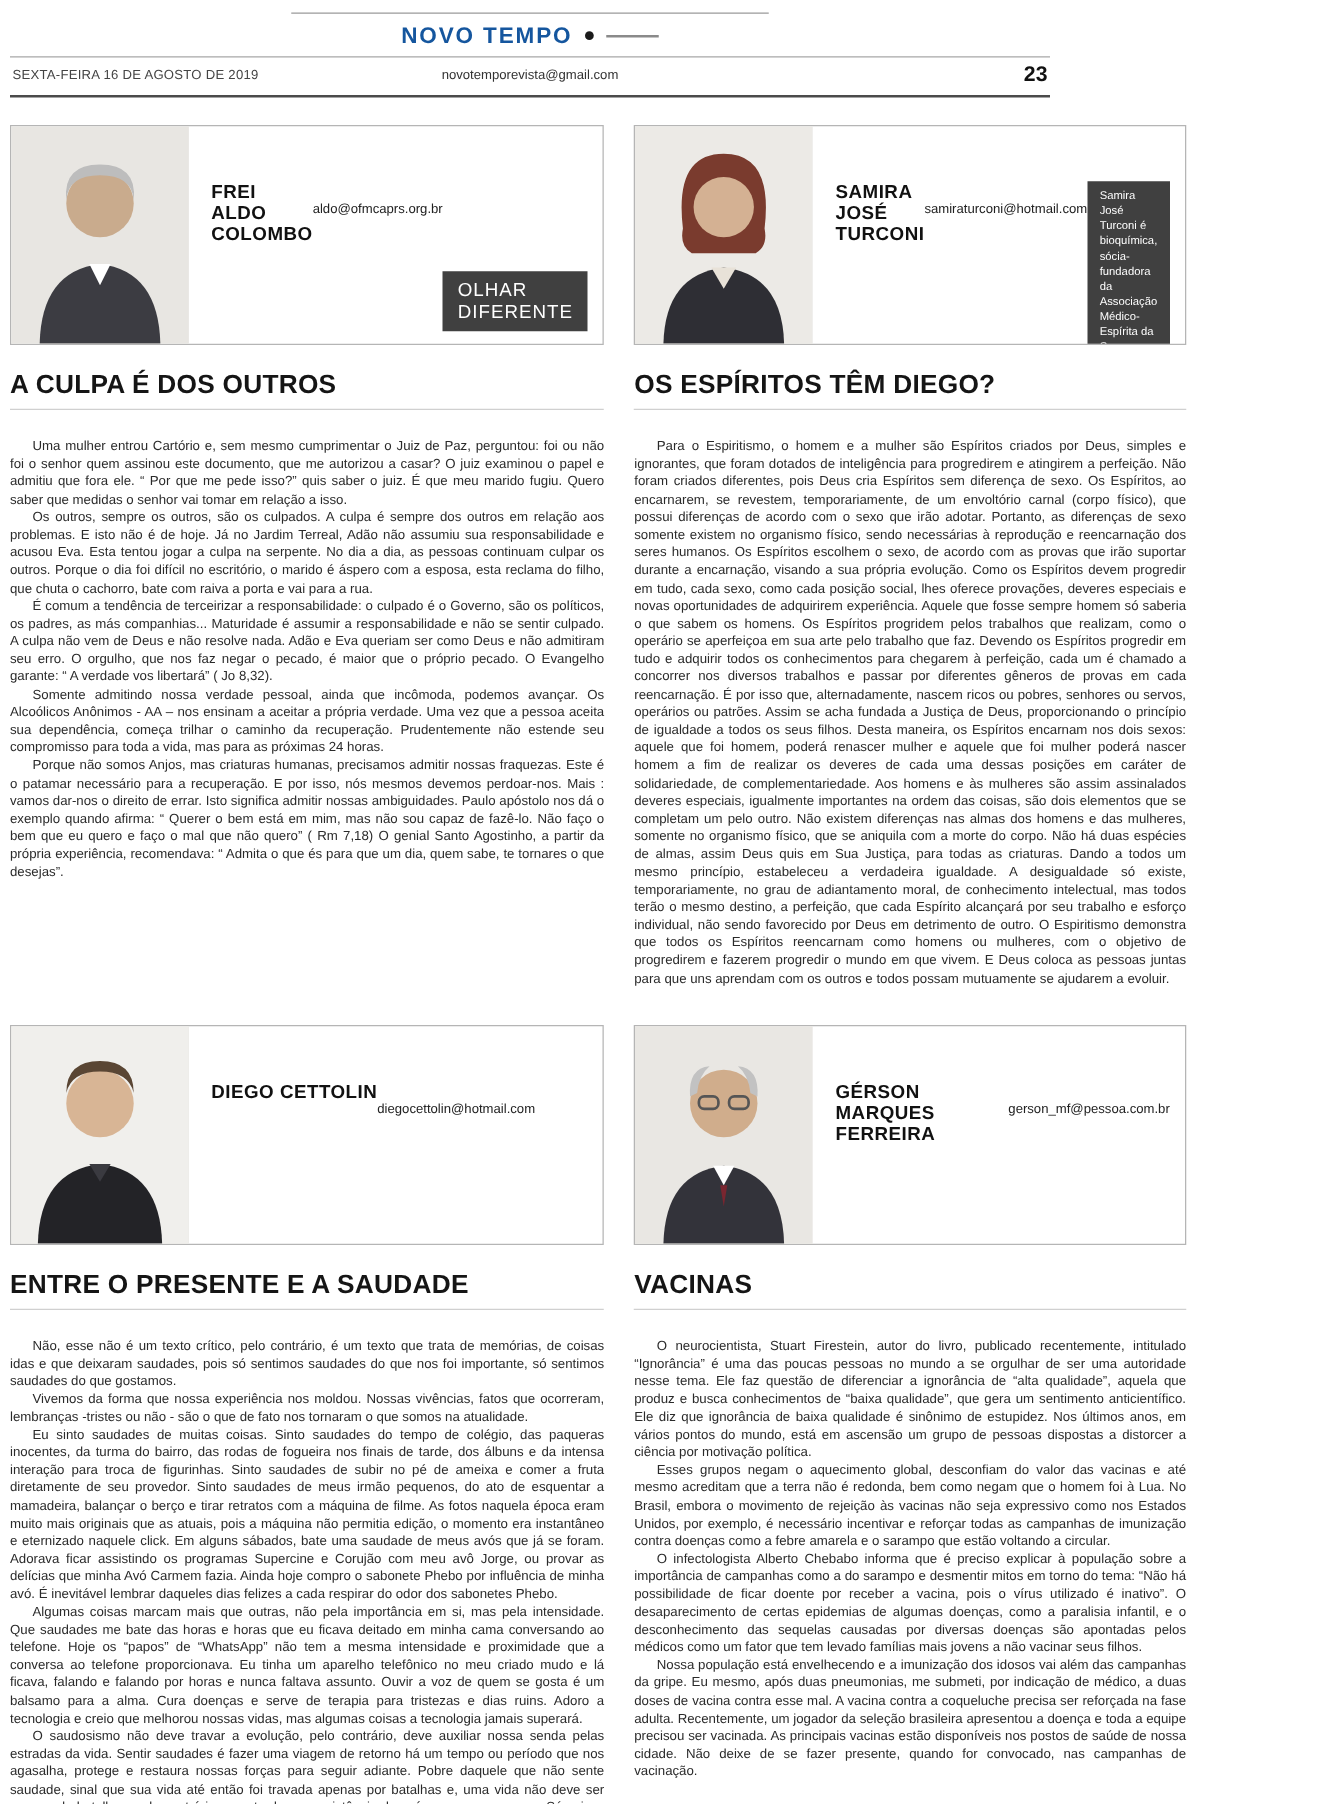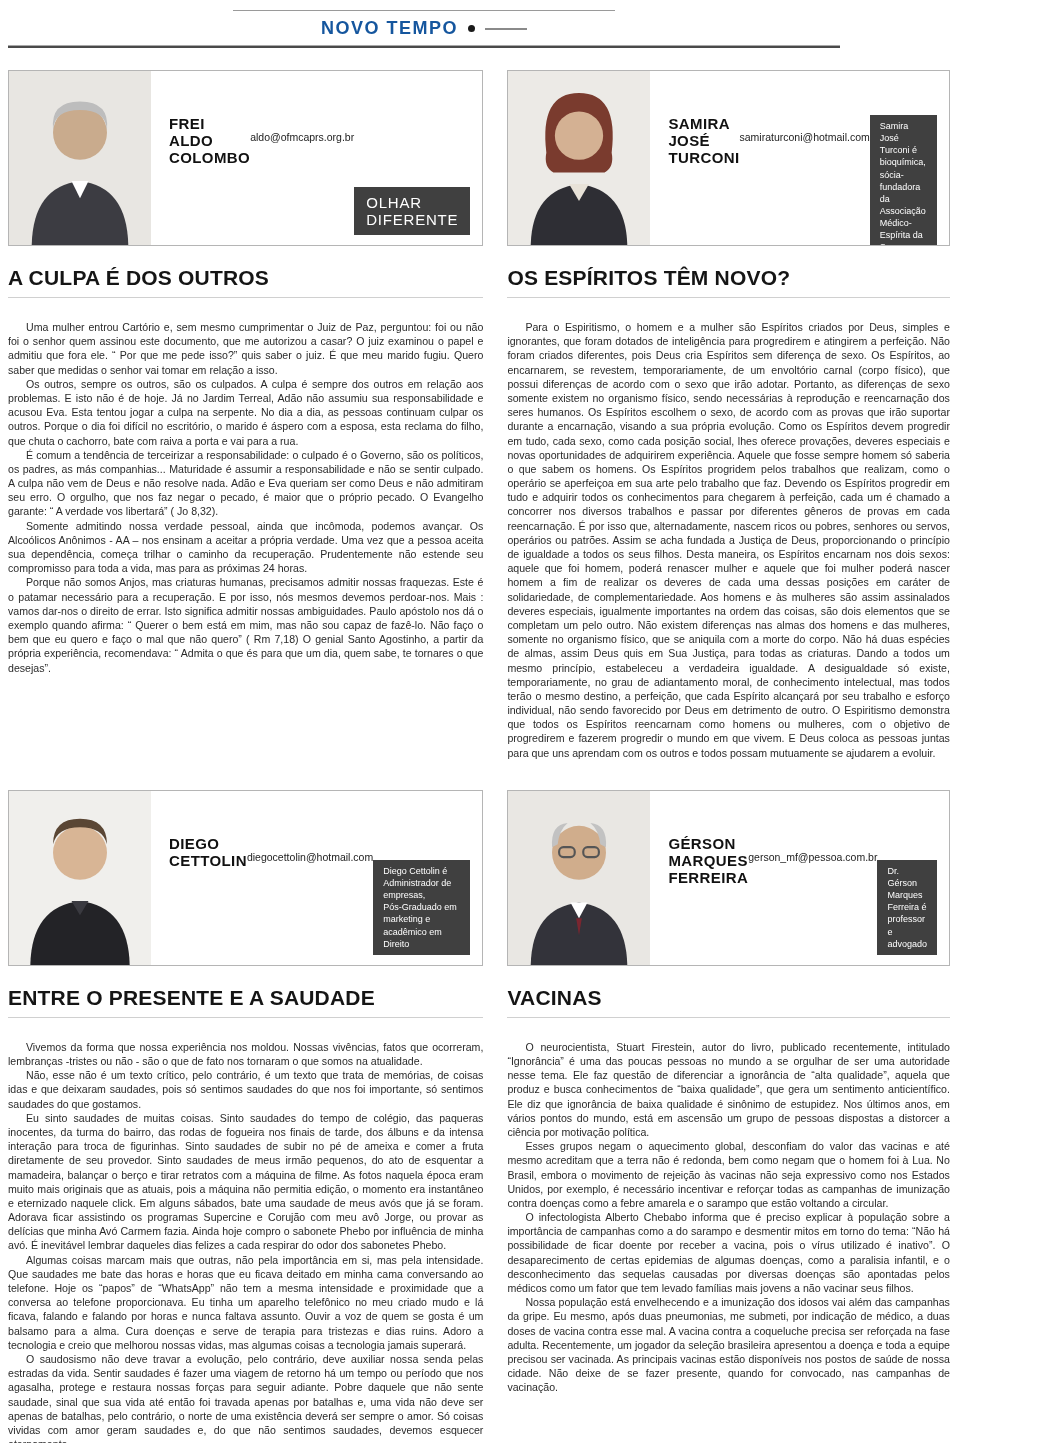--- a/index.html
+++ b/index.html
@@ -81,20 +81,25 @@
 <div class="page">
 
   <header>
     <div class="masthead-top-rule"></div>
     <div class="masthead-row">
       <span class="masthead">NOVO TEMPO</span>
       <span class="masthead-dot"></span>
       <span class="masthead-line"></span>
     </div>
     <div class="rule-thin"></div>
+    <div class="info-row">
+      <span class="pub-date">SEXTA-FEIRA 16 DE AGOSTO DE 2019</span>
+      <span class="pub-email">novotemporevista@gmail.com</span>
+      <span class="page-num">23</span>
+    </div>
     <div class="rule-thick"></div>
   </header>
 
   <main class="grid">
 
     <article class="col">
       <div class="author-box">
         <div class="photo">
           <svg viewBox="0 0 100 125" preserveAspectRatio="xMidYMax slice" aria-hidden="true">
             <rect width="100" height="125" fill="#e8e6e2"></rect>
@@ -130,48 +135,46 @@
             <path d="M16 125 Q17 86 50 82 Q83 86 84 125 Z" fill="#2e2e34"></path>
             <path d="M43 82 L50 94 L57 82 Z" fill="#e8e2d8"></path>
           </svg>
         </div>
         <div class="author-info">
           <h2 class="author-name">SAMIRA JOSÉ TURCONI</h2>
           <div class="author-email">samiraturconi@hotmail.com</div>
           <div class="gray-bar bio-bar">Samira José Turconi é bioquímica, sócia-fundadora da Associação Médico-Espírita da Serra Gaúcha, do Centro Espírita Allan Kardec e expositora da Doutrina Espírita</div>
         </div>
       </div>
-      <h1 class="headline">OS ESPÍRITOS TÊM NOVO?</h1>
+      <h1 class="headline">OS ESPÍRITOS TÊM DIEGO?</h1>
       <div class="body-text">
           <p>Para o Espiritismo, o homem e a mulher são Espíritos criados por Deus, simples e ignorantes, que foram dotados de inteligência para progredirem e atingirem a perfeição. Não foram criados diferentes, pois Deus cria Espíritos sem diferença de sexo. Os Espíritos, ao encarnarem, se revestem, temporariamente, de um envoltório carnal (corpo físico), que possui diferenças de acordo com o sexo que irão adotar. Portanto, as diferenças de sexo somente existem no organismo físico, sendo necessárias à reprodução e reencarnação dos seres humanos. Os Espíritos escolhem o sexo, de acordo com as provas que irão suportar durante a encarnação, visando a sua própria evolução. Como os Espíritos devem progredir em tudo, cada sexo, como cada posição social, lhes oferece provações, deveres especiais e novas oportunidades de adquirirem experiência. Aquele que fosse sempre homem só saberia o que sabem os homens. Os Espíritos progridem pelos trabalhos que realizam, como o operário se aperfeiçoa em sua arte pelo trabalho que faz. Devendo os Espíritos progredir em tudo e adquirir todos os conhecimentos para chegarem à perfeição, cada um é chamado a concorrer nos diversos trabalhos e passar por diferentes gêneros de provas em cada reencarnação. É por isso que, alternadamente, nascem ricos ou pobres, senhores ou servos, operários ou patrões. Assim se acha fundada a Justiça de Deus, proporcionando o princípio de igualdade a todos os seus filhos. Desta maneira, os Espíritos encarnam nos dois sexos: aquele que foi homem, poderá renascer mulher e aquele que foi mulher poderá nascer homem a fim de realizar os deveres de cada uma dessas posições em caráter de solidariedade, de complementariedade. Aos homens e às mulheres são assim assinalados deveres especiais, igualmente importantes na ordem das coisas, são dois elementos que se completam um pelo outro. Não existem diferenças nas almas dos homens e das mulheres, somente no organismo físico, que se aniquila com a morte do corpo. Não há duas espécies de almas, assim Deus quis em Sua Justiça, para todas as criaturas. Dando a todos um mesmo princípio, estabeleceu a verdadeira igualdade. A desigualdade só existe, temporariamente, no grau de adiantamento moral, de conhecimento intelectual, mas todos terão o mesmo destino, a perfeição, que cada Espírito alcançará por seu trabalho e esforço individual, não sendo favorecido por Deus em detrimento de outro. O Espiritismo demonstra que todos os Espíritos reencarnam como homens ou mulheres, com o objetivo de progredirem e fazerem progredir o mundo em que vivem. E Deus coloca as pessoas juntas para que uns aprendam com os outros e todos possam mutuamente se ajudarem a evoluir.</p>
         </div>
     </article>
 
     <article class="col">
       <div class="author-box">
         <div class="photo">
           <svg viewBox="0 0 100 125" preserveAspectRatio="xMidYMax slice" aria-hidden="true">
             <rect width="100" height="125" fill="#f0efec"></rect>
             <circle cx="50" cy="46" r="19" fill="#d8b595"></circle>
             <path d="M31 40 Q31 22 50 22 Q69 22 69 40 Q66 28 50 28 Q34 28 31 40 Z" fill="#5a4634"></path>
             <path d="M15 125 Q16 84 50 80 Q84 84 85 125 Z" fill="#232327"></path>
             <path d="M44 80 L50 90 L56 80 Z" fill="#3a3a40"></path>
           </svg>
         </div>
         <div class="author-info">
           <h2 class="author-name">DIEGO CETTOLIN</h2>
           <div class="author-email">diegocettolin@hotmail.com</div>
-          <div class="gray-bar bio-bar">Diego Cettolin é Administrador de empresas,
-Pós-Graduado em marketing e acadêmico em Direito</div>
         </div>
       </div>
       <h1 class="headline">ENTRE O PRESENTE E A SAUDADE</h1>
       <div class="body-text">
+          <p>Não, esse não é um texto crítico, pelo contrário, é um texto que trata de memórias, de coisas idas e que deixaram saudades, pois só sentimos saudades do que nos foi importante, só sentimos saudades do que gostamos.</p>
           <p>Vivemos da forma que nossa experiência nos moldou. Nossas vivências, fatos que ocorreram, lembranças -tristes ou não - são o que de fato nos tornaram o que somos na atualidade.</p>
-          <p>Não, esse não é um texto crítico, pelo contrário, é um texto que trata de memórias, de coisas idas e que deixaram saudades, pois só sentimos saudades do que nos foi importante, só sentimos saudades do que gostamos.</p>
           <p>Eu sinto saudades de muitas coisas. Sinto saudades do tempo de colégio, das paqueras inocentes, da turma do bairro, das rodas de fogueira nos finais de tarde, dos álbuns e da intensa interação para troca de figurinhas. Sinto saudades de subir no pé de ameixa e comer a fruta diretamente de seu provedor. Sinto saudades de meus irmão pequenos, do ato de esquentar a mamadeira, balançar o berço e tirar retratos com a máquina de filme. As fotos naquela época eram muito mais originais que as atuais, pois a máquina não permitia edição, o momento era instantâneo e eternizado naquele click. Em alguns sábados, bate uma saudade de meus avós que já se foram. Adorava ficar assistindo os programas Supercine e Corujão com meu avô Jorge, ou provar as delícias que minha Avó Carmem fazia. Ainda hoje compro o sabonete Phebo por influência de minha avó. É inevitável lembrar daqueles dias felizes a cada respirar do odor dos sabonetes Phebo.</p>
           <p>Algumas coisas marcam mais que outras, não pela importância em si, mas pela intensidade. Que saudades me bate das horas e horas que eu ficava deitado em minha cama conversando ao telefone. Hoje os “papos” de “WhatsApp” não tem a mesma intensidade e proximidade que a conversa ao telefone proporcionava. Eu tinha um aparelho telefônico no meu criado mudo e lá ficava, falando e falando por horas e nunca faltava assunto. Ouvir a voz de quem se gosta é um balsamo para a alma. Cura doenças e serve de terapia para tristezas e dias ruins. Adoro a tecnologia e creio que melhorou nossas vidas, mas algumas coisas a tecnologia jamais superará.</p>
           <p>O saudosismo não deve travar a evolução, pelo contrário, deve auxiliar nossa senda pelas estradas da vida. Sentir saudades é fazer uma viagem de retorno há um tempo ou período que nos agasalha, protege e restaura nossas forças para seguir adiante. Pobre daquele que não sente saudade, sinal que sua vida até então foi travada apenas por batalhas e, uma vida não deve ser apenas de batalhas, pelo contrário, o norte de uma existência deverá ser sempre o amor. Só coisas vividas com amor geram saudades e, do que não sentimos saudades, devemos esquecer eternamente.</p>
         </div>
     </article>
 
     <article class="col">
       <div class="author-box">
         <div class="photo">
           <svg viewBox="0 0 100 125" preserveAspectRatio="xMidYMax slice" aria-hidden="true">
@@ -181,22 +184,20 @@
             <rect x="36" y="42" width="11" height="7" rx="3" fill="none" stroke="#555" stroke-width="1.5"></rect>
             <rect x="53" y="42" width="11" height="7" rx="3" fill="none" stroke="#555" stroke-width="1.5"></rect>
             <path d="M16 125 Q17 85 50 81 Q83 85 84 125 Z" fill="#33333a"></path>
             <path d="M44 81 L50 92 L56 81 Z" fill="#ffffff"></path>
             <path d="M48 92 L50 104 L52 92 Z" fill="#7a2630"></path>
           </svg>
         </div>
         <div class="author-info">
           <h2 class="author-name">GÉRSON MARQUES FERREIRA</h2>
           <div class="author-email">gerson_mf@pessoa.com.br</div>
-          <div class="gray-bar bio-bar">Dr. Gérson Marques Ferreira é
-professor e advogado</div>
         </div>
       </div>
       <h1 class="headline">VACINAS</h1>
       <div class="body-text">
           <p>O neurocientista, Stuart Firestein, autor do livro, publicado recentemente, intitulado “Ignorância” é uma das poucas pessoas no mundo a se orgulhar de ser uma autoridade nesse tema. Ele faz questão de diferenciar a ignorância de “alta qualidade”, aquela que produz e busca conhecimentos de “baixa qualidade”, que gera um sentimento anticientífico. Ele diz que ignorância de baixa qualidade é sinônimo de estupidez. Nos últimos anos, em vários pontos do mundo, está em ascensão um grupo de pessoas dispostas a distorcer a ciência por motivação política.</p>
           <p>Esses grupos negam o aquecimento global, desconfiam do valor das vacinas e até mesmo acreditam que a terra não é redonda, bem como negam que o homem foi à Lua. No Brasil, embora o movimento de rejeição às vacinas não seja expressivo como nos Estados Unidos, por exemplo, é necessário incentivar e reforçar todas as campanhas de imunização contra doenças como a febre amarela e o sarampo que estão voltando a circular.</p>
           <p>O infectologista Alberto Chebabo informa que é preciso explicar à população sobre a importância de campanhas como a do sarampo e desmentir mitos em torno do tema: “Não há possibilidade de ficar doente por receber a vacina, pois o vírus utilizado é inativo”. O desaparecimento de certas epidemias de algumas doenças, como a paralisia infantil, e o desconhecimento das sequelas causadas por diversas doenças são apontadas pelos médicos como um fator que tem levado famílias mais jovens a não vacinar seus filhos.</p>
           <p>Nossa população está envelhecendo e a imunização dos idosos vai além das campanhas da gripe. Eu mesmo, após duas pneumonias, me submeti, por indicação de médico, a duas doses de vacina contra esse mal. A vacina contra a coqueluche precisa ser reforçada na fase adulta. Recentemente, um jogador da seleção brasileira apresentou a doença e toda a equipe precisou ser vacinada. As principais vacinas estão disponíveis nos postos de saúde de nossa cidade. Não deixe de se fazer presente, quando for convocado, nas campanhas de vacinação.</p>
         </div>
     </article>

